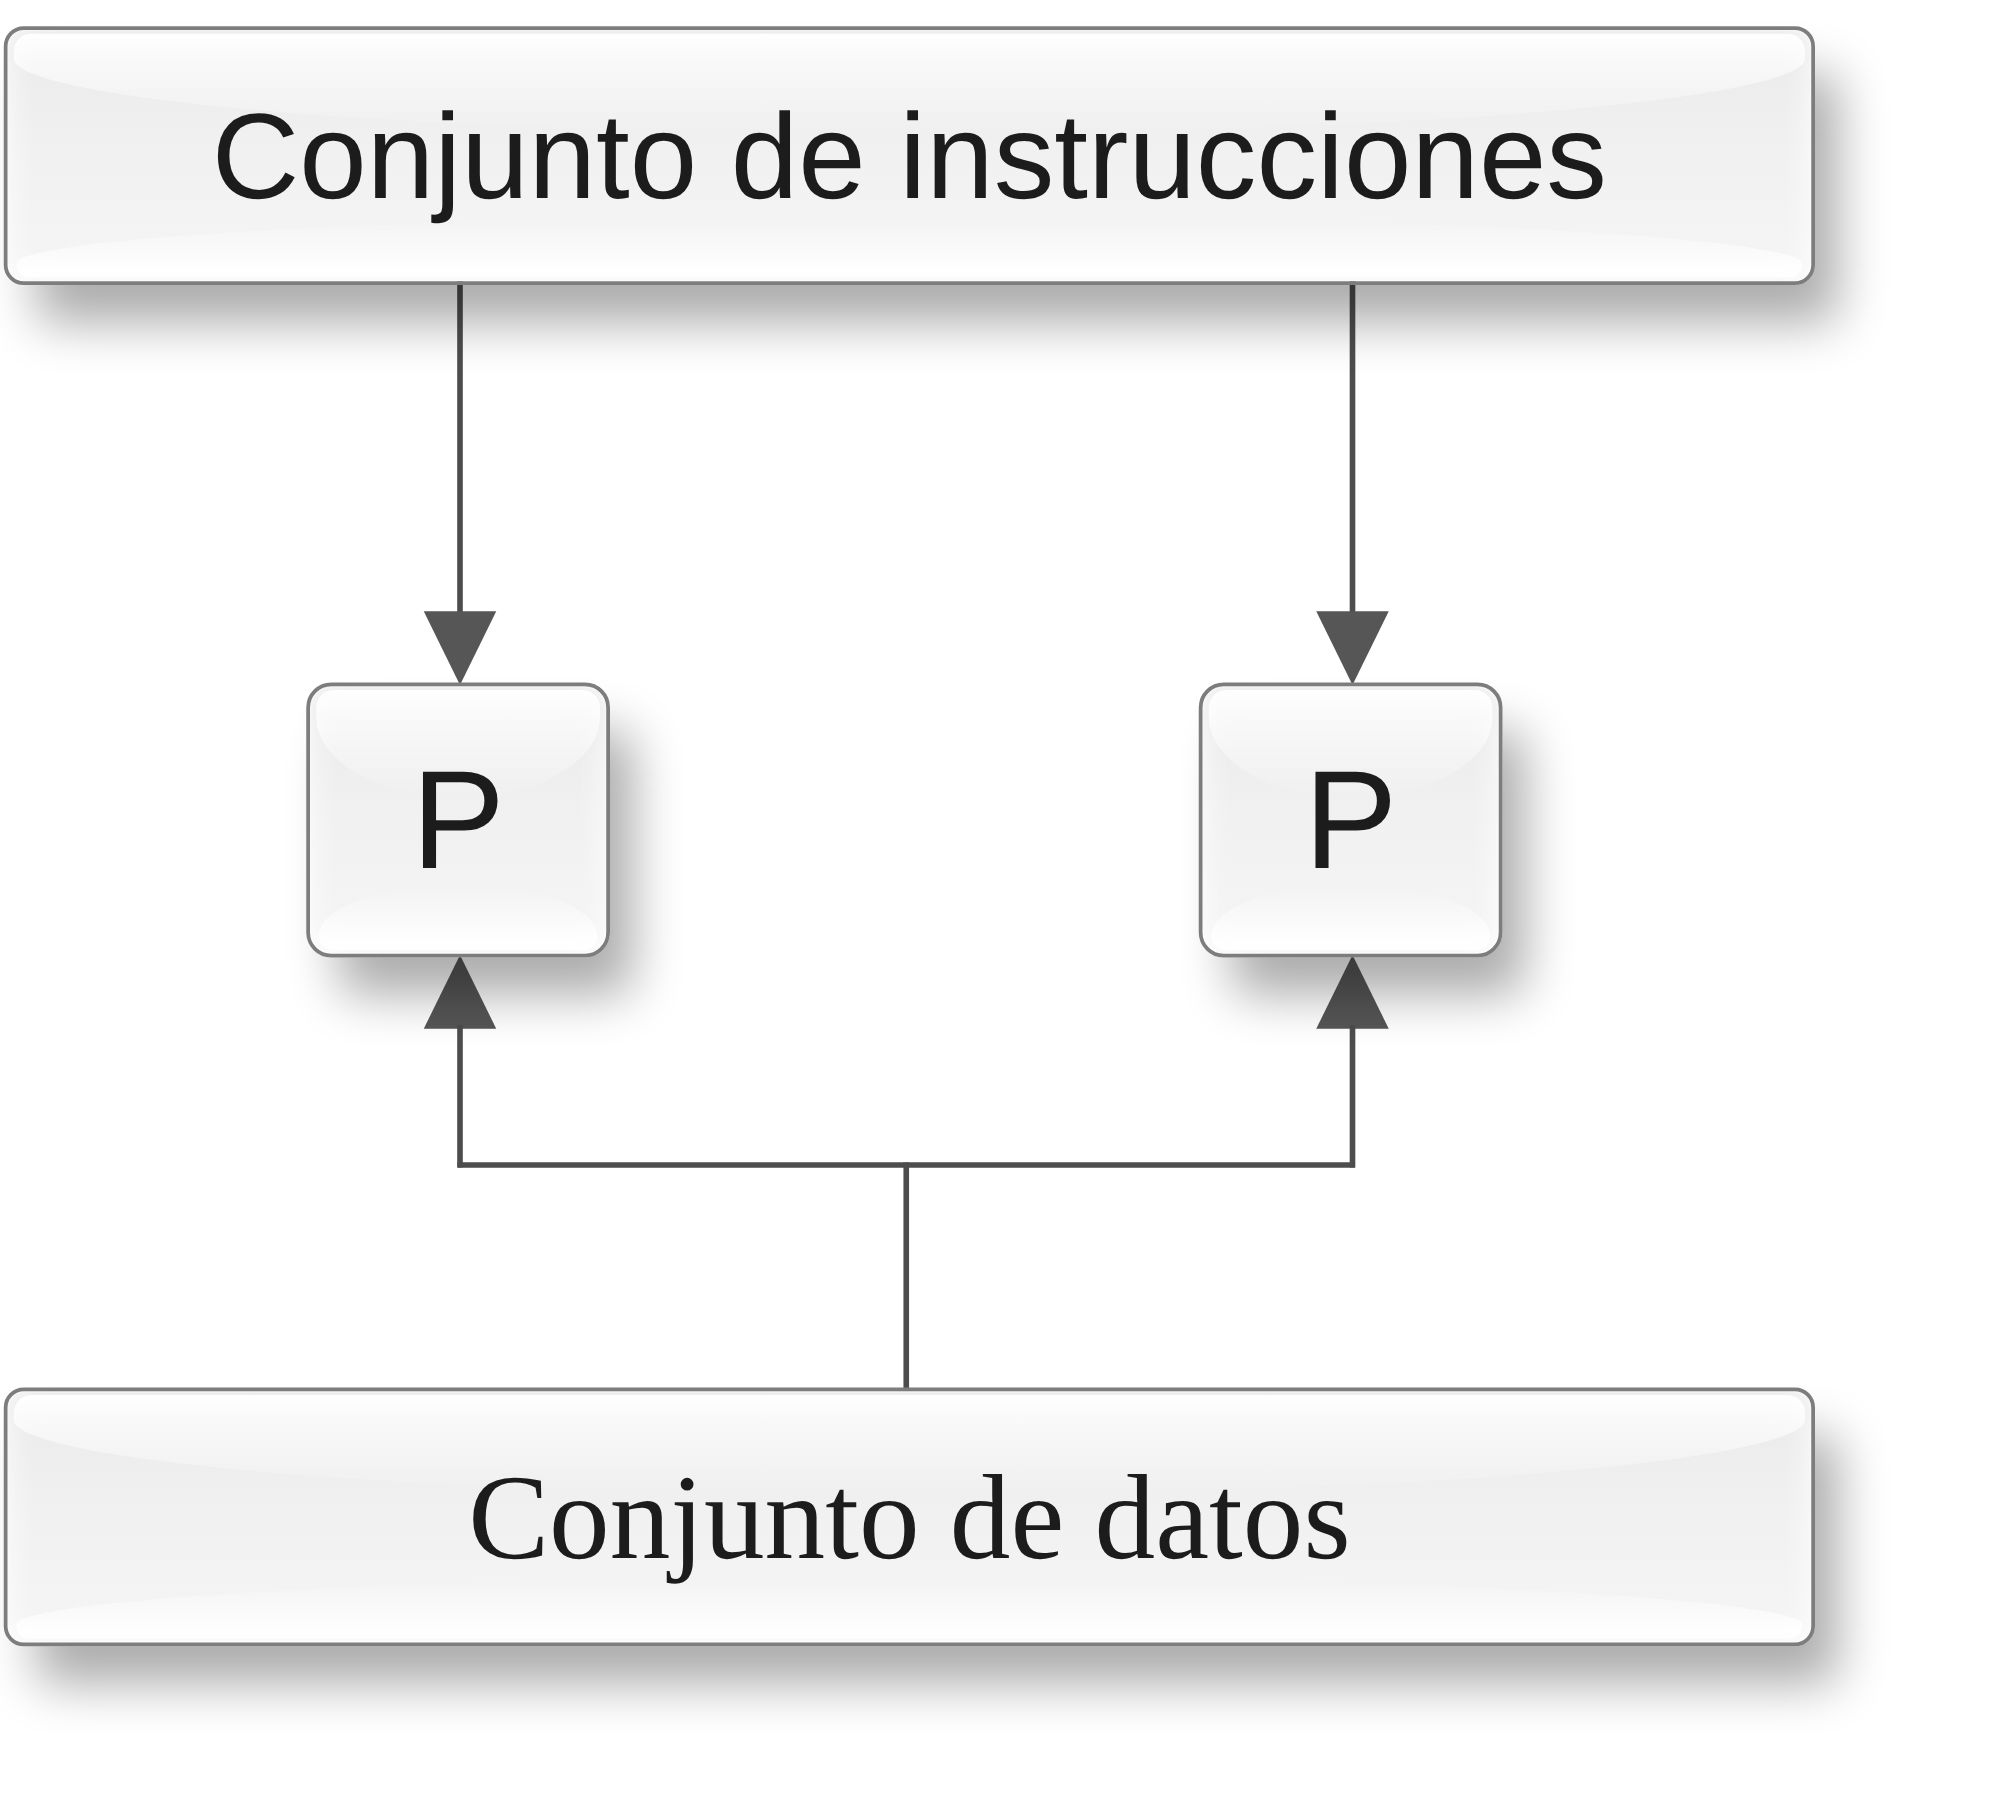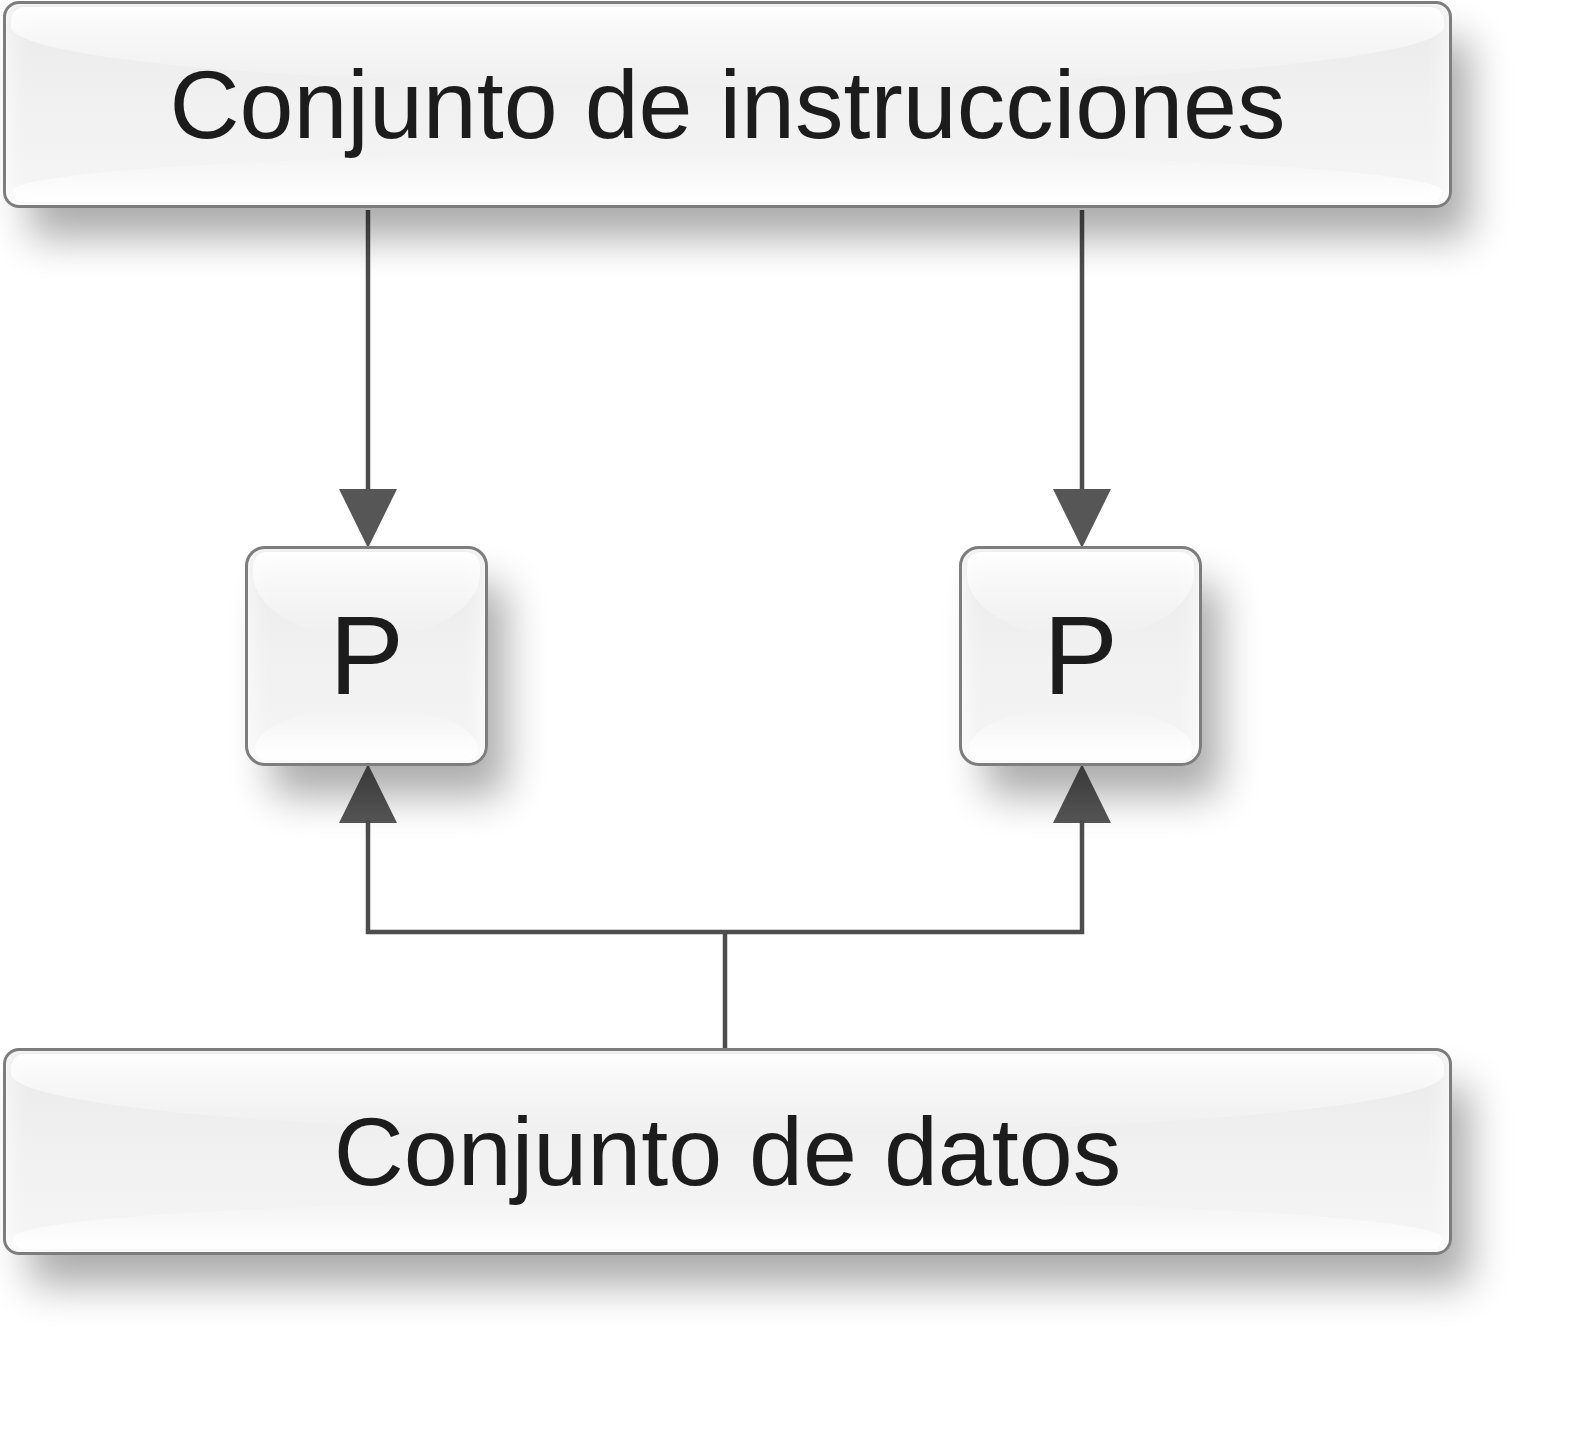--- a/index.html
+++ b/index.html
@@ -36,22 +36,22 @@
     pointer-events:none;
   }
   .node::after{ 
     content:"";
     position:absolute;left:7px;right:7px;bottom:3px;height:24%;
     border-radius:50% 50% 12px 12px / 85% 85% 12px 12px;
     background:linear-gradient(0deg,rgba(255,255,255,0.92) 10%,rgba(255,255,255,0) 100%);
     pointer-events:none;
   }
   .bar{left:3px;width:1449px;height:207px;border-radius:16px;}
-  #node-instruction-set{top:1px;}
-  #node-data-set{top:1048px;}
+  #node-instruction-set{top:21px;}
+  #node-data-set{top:1110px;font-family:Liberation Serif, serif;}
   .pbox{width:243px;height:220px;top:546px;border-radius:20px;}
   #node-processor-left{left:245px;}
   #node-processor-right{left:959px;}
   .node .label{
     position:relative;z-index:2;
     color:var(--text);
     font-size:97px;
     line-height:1;
     white-space:nowrap;
     letter-spacing:0px;

